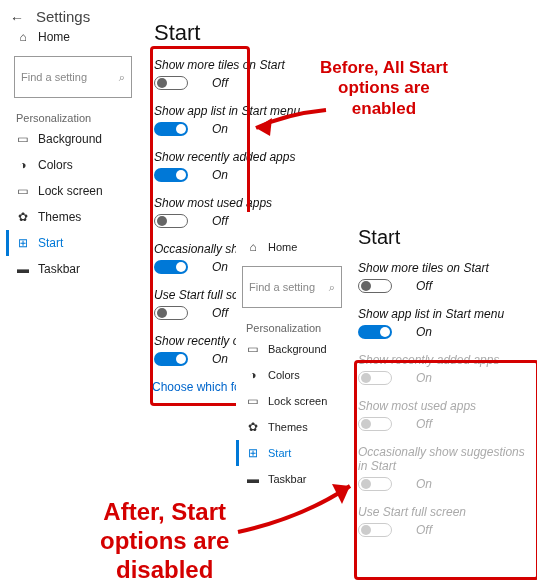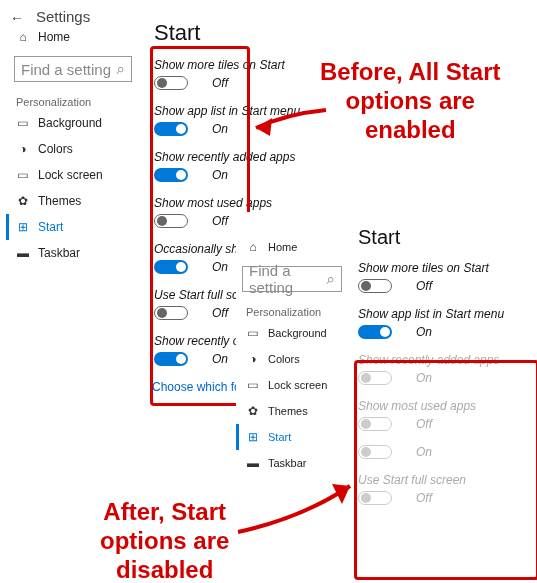--- a/index.html
+++ b/index.html
@@ -8,21 +8,21 @@
   
   .before { position:absolute; left:6px; top:2px; width:332px; height:400px; background:#fff; }
   .hdr-back { position:absolute; left:4px; top:6px; font-size:14px; color:#333; }
   .hdr-title { position:absolute; left:30px; top:6px; font-size:15px; color:#444; }
   .nav { position:absolute; left:0; top:22px; width:134px; }
   .nav-item { display:flex; align-items:center; gap:8px; padding:6px 10px; cursor:pointer; font-size:12px; color:#222; }
   .nav-item .ic { width:14px; display:inline-block; text-align:center; color:#333; font-size:12px; }
   .nav-item.sel { border-left:3px solid #0078d7; color:#0078d7; padding-left:7px; }
   .nav-item.sel .ic { color:#0078d7; }
   .section-label { font-size:11px; color:#666; padding:4px 10px 2px; }
-  .search { margin:6px 8px 10px; height:24px; border:1px solid #999; display:flex; align-items:center; justify-content:space-between; padding:0 6px; color:#888; font-size:15px; background:#fff; }
+  .search { margin:6px 8px 10px; height:24px; border:1px solid #999; display:flex; align-items:center; justify-content:space-between; padding:8px 6px; color:#888; font-size:11px; background:#fff; }
 
   .content { position:absolute; left:146px; top:18px; width:186px; }
   .page-h1 { font-size:22px; font-weight:300; margin:0 0 12px 2px; }
   .setting { margin:0 0 14px 2px; font-size:12px;font-style:italic; }
   .setting .lbl { margin-bottom:4px; display:block; }
   .tog { display:flex; align-items:center; gap:24px; }
   .tog-track { width:34px; height:14px; border-radius:8px; position:relative; }
   .tog-on  .tog-track { background:#0078d7; }
   .tog-off .tog-track { background:#fff; border:1px solid #666; box-sizing:border-box; }
   .tog-knob { position:absolute; top:50%; transform:translateY(-50%); width:10px; height:10px; border-radius:50%; }
@@ -238,20 +238,21 @@
       <div class="setting dis">
         <span class="lbl">Show most used apps</span>
         <div class="tog tog-off">
             <div class="tog-track">
               <div class="tog-knob"></div>
             </div>
             <span class="tog-text">Off</span>
           </div>
       </div>
       <div class="setting dis">
+        <span class="lbl">Occasionally show suggestions in Start</span>
         <div class="tog tog-off">
             <div class="tog-track">
               <div class="tog-knob"></div>
             </div>
             <span class="tog-text">On</span>
           </div>
       </div>
       <div class="setting dis">
         <span class="lbl">Use Start full screen</span>
         <div class="tog tog-off">
@@ -260,21 +261,21 @@
             </div>
             <span class="tog-text">Off</span>
           </div>
       </div>
 
     </div>
 
     <div class="redbox" style="left:118px; top:148px; width:179px; height:214px;"></div>
   </div>
 
-  <div class="anno" style="left:320px; top:58px; font-size:24px;">Before, All Start
+  <div class="anno" style="left:320px; top:58px; font-size:17px;">Before, All Start
 options are
 enabled</div>
   <svg class="arrow" style="left:246px; top:104px;" width="90" height="40">
     <path d="M80 6 Q40 10 10 24"></path>
       <polygon class="head" points="10,24 26,14 24,32"></polygon>
   </svg>
 
   <div class="anno" style="left:100px; top:498px; font-size:24px;">After, Start
 options are
 disabled</div>

